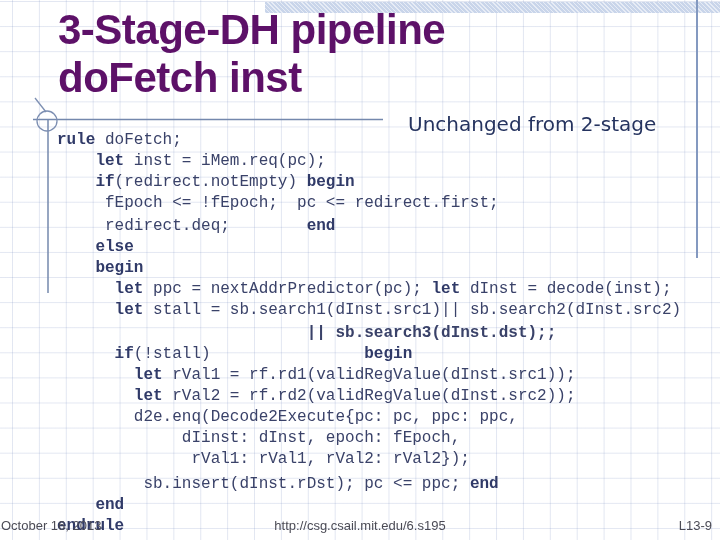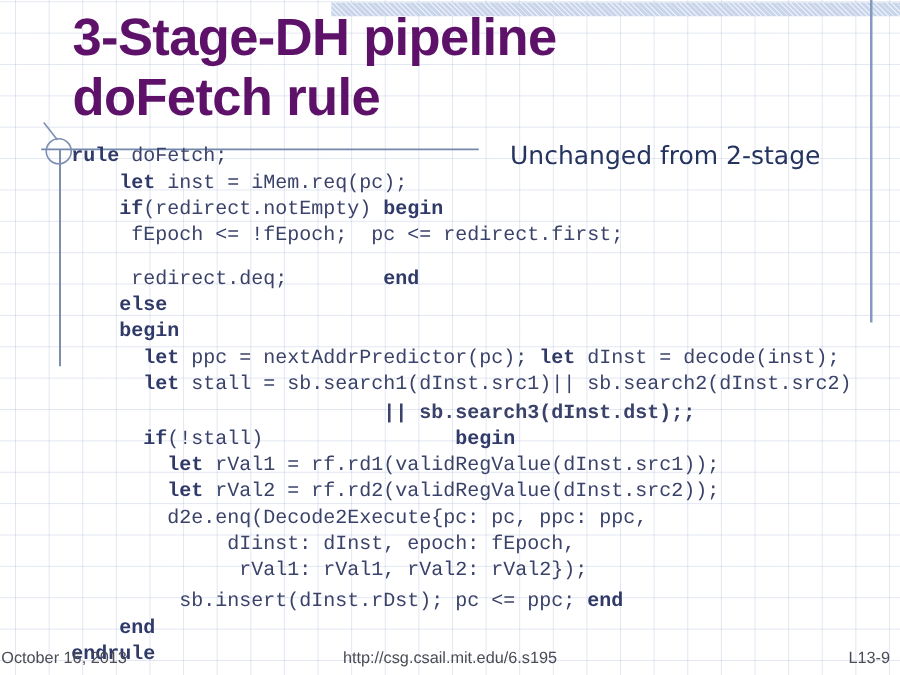--- a/index.html
+++ b/index.html
@@ -25,28 +25,28 @@
     position:absolute;left:58px;top:6px;
     color:#5d1168;
     font-size:42px;line-height:48px;font-weight:bold;letter-spacing:-0.5px;
   }
   .note{
     position:absolute;left:408px;top:112px;width:250px;
     color:#25335f;font-size:20px;
     font-family:"DejaVu Sans", sans-serif;
   }
   .code{
-    position:absolute;left:57px;top:115px;margin:0;
+    position:absolute;left:57px;top:130px;margin:0;
     font-family:"Liberation Mono", monospace;
     font-size:16px;line-height:21px;
     color:#3a4269;white-space:pre;
   }
   .code .kw{font-weight:bold;color:#303a68;}
   .cl{height:21px;}
-  .cl:nth-child(5){margin-top:14px;}
+  .cl:nth-child(5){margin-top:2px;}
   .cl:nth-child(10){margin-top:2px;font-weight:bold;}
   .cl:nth-child(17){margin-top:4px;}
   .footer{
     position:absolute;left:0;bottom:4px;width:720px;height:18px;
     color:#4b4b55;font-size:13px;
   }
   .footer .date{position:absolute;left:1px;text-align:center;}
   .footer .url{position:absolute;left:50%;transform:translateX(-50%);}
   .footer .num{position:absolute;right:8px;text-align:center;}
 </style>
@@ -60,21 +60,21 @@
   <svg class="deco" viewBox="0 0 720 540" xmlns="http://www.w3.org/2000/svg">
     <line x1="33" y1="119.5" x2="383" y2="119.5" stroke="#7488ad" stroke-width="1.5"></line>
     <line x1="48" y1="120" x2="48" y2="293" stroke="#7488ad" stroke-width="1.5"></line>
     <circle cx="47" cy="121" r="10" fill="none" stroke="#7d8fb2" stroke-width="1.3"></circle>
     <path d="M35,98 L46,112" fill="none" stroke="#7d8fb2" stroke-width="1.3"></path>
     <line x1="697" y1="0" x2="697" y2="258" stroke="#8499c0" stroke-width="2"></line>
   </svg>
 
   <div class="title">
     <div>3-Stage-DH pipeline</div>
-    <div>doFetch rule</div>
+    <div>doFetch inst</div>
   </div>
 
   <div class="note">Unchanged from 2-stage</div>
 
   <pre class="code"><div class="cl"><span class="kw">rule</span><span> doFetch;</span></div><div class="cl"><span>    </span><span class="kw">let</span><span> inst = iMem.req(pc);</span></div><div class="cl"><span>    </span><span class="kw">if</span><span>(redirect.notEmpty) </span><span class="kw">begin</span></div><div class="cl"><span>     fEpoch &lt;= !fEpoch;  pc &lt;= redirect.first;</span></div><div class="cl"><span>     redirect.deq;        </span><span class="kw">end</span></div><div class="cl"><span>    </span><span class="kw">else</span></div><div class="cl"><span>    </span><span class="kw">begin</span></div><div class="cl"><span>      </span><span class="kw">let</span><span> ppc = nextAddrPredictor(pc); </span><span class="kw">let</span><span> dInst = decode(inst);</span></div><div class="cl"><span>      </span><span class="kw">let</span><span> stall = sb.search1(dInst.src1)|| sb.search2(dInst.src2)</span></div><div class="cl"><span>                          || sb.search3(dInst.dst);;</span></div><div class="cl"><span>      </span><span class="kw">if</span><span>(!stall)                </span><span class="kw">begin</span></div><div class="cl"><span>        </span><span class="kw">let</span><span> rVal1 = rf.rd1(validRegValue(dInst.src1));</span></div><div class="cl"><span>        </span><span class="kw">let</span><span> rVal2 = rf.rd2(validRegValue(dInst.src2));</span></div><div class="cl"><span>        d2e.enq(Decode2Execute{pc: pc, ppc: ppc,</span></div><div class="cl"><span>             dIinst: dInst, epoch: fEpoch,</span></div><div class="cl"><span>              rVal1: rVal1, rVal2: rVal2});</span></div><div class="cl"><span>         sb.insert(dInst.rDst); pc &lt;= ppc; </span><span class="kw">end</span></div><div class="cl"><span>    </span><span class="kw">end</span></div><div class="cl"><span class="kw">endrule</span></div></pre>
 
   <div class="footer">
     <span class="date">October 16, 2013</span>
     <span class="url">http://csg.csail.mit.edu/6.s195</span>
     <span class="num">L13-9</span>

